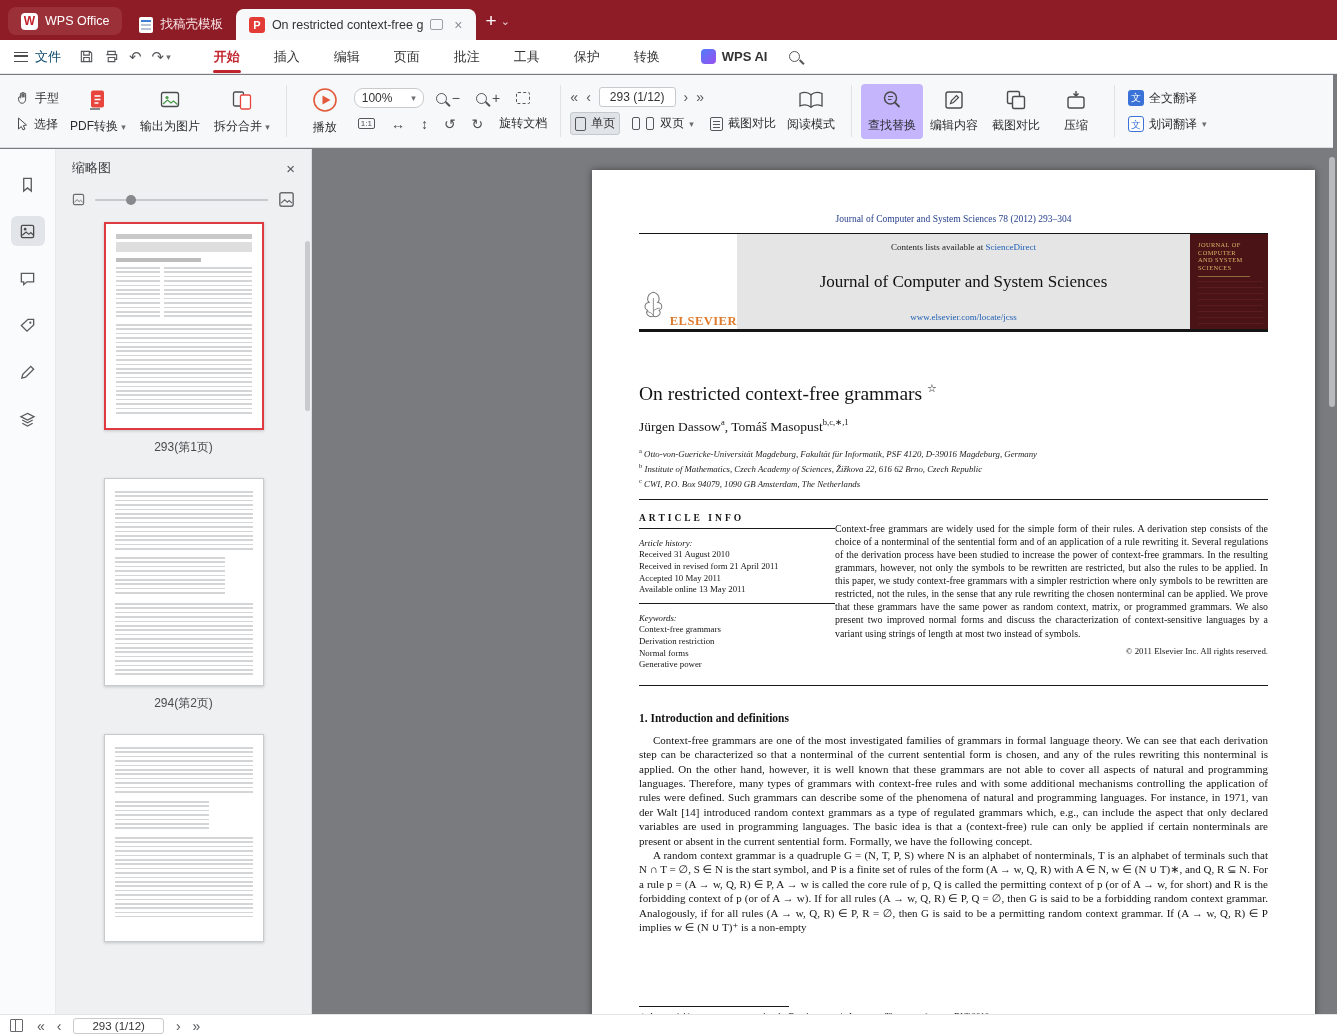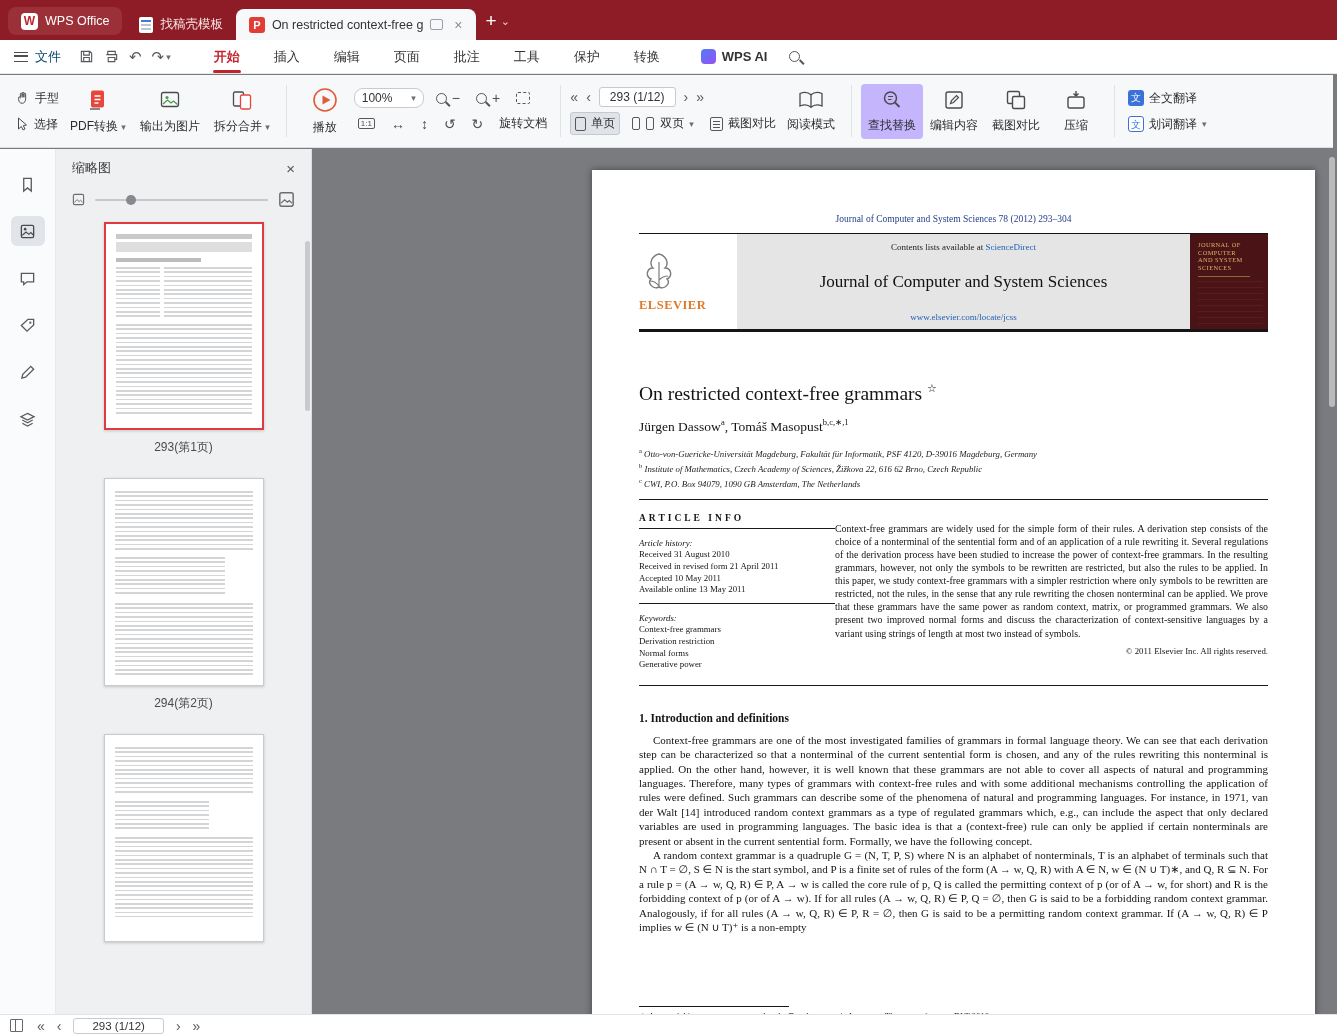--- a/index.html
+++ b/index.html
@@ -83,21 +83,21 @@
   .tp-scroll { position:absolute; right:1px; top:92px; width:5px; height:170px; background:#c8cacc; border-radius:3px; }
 
   .docarea { flex:1; position:relative; background:#797b7e; overflow:hidden; }
   .vscroll { position:absolute; right:2px; top:8px; width:6px; height:250px; background:#b9babc; border-radius:3px; }
 
   
   .page { position:absolute; left:280px; top:21px; width:723px; height:1400px; background:#fff; box-shadow:0 0 7px rgba(0,0,0,.45); font-family:"Liberation Serif",serif; color:#141414; }
   .page-inner { padding:0 47px; position:relative; }
   .jref { padding-top:44px; text-align:center; font-size:9.5px; color:#26408c; }
   .band { margin-top:9px; border-top:1.4px solid #151515; border-bottom:3px solid #151515; display:flex; height:99px; }
-  .logo-area { width:98px; display:flex; flex-direction:column; align-items:flex-start; justify-content:center; gap:2px; }
+  .logo-area { width:98px; display:flex; flex-direction:row; align-items:flex-end; justify-content:center; gap:2px; }
   .elsevier-name { font-size:12.5px; font-weight:bold; letter-spacing:.5px; color:#e07a2a; font-family:"Liberation Serif",serif; }
   .band-mid { flex:1; background:#e5e5e5; display:flex; flex-direction:column; align-items:center; justify-content:space-between; padding:8px 4px 7px 4px; }
   .contents-line { font-size:9px; color:#222; }
   .sdlink { color:#2060b4; }
   .band-title { font-size:17px; color:#111; }
   .band-url { font-size:9px; color:#2060b4; }
   .cover { width:78px; background:#4a1316; color:#d9b469; padding:7px 5px 4px 8px; display:flex; flex-direction:column; }
   .cover-line { font-size:6.4px; letter-spacing:.4px; line-height:7.6px; font-family:"Liberation Serif",serif; }
   .cover-rule { margin-top:5px; height:1px; background:#8c6a3f; width:80%; }
   .cover-fill { flex:1; margin-top:4px; background:repeating-linear-gradient(#6b2226 0 1px, transparent 1px 6px); opacity:.55; }

